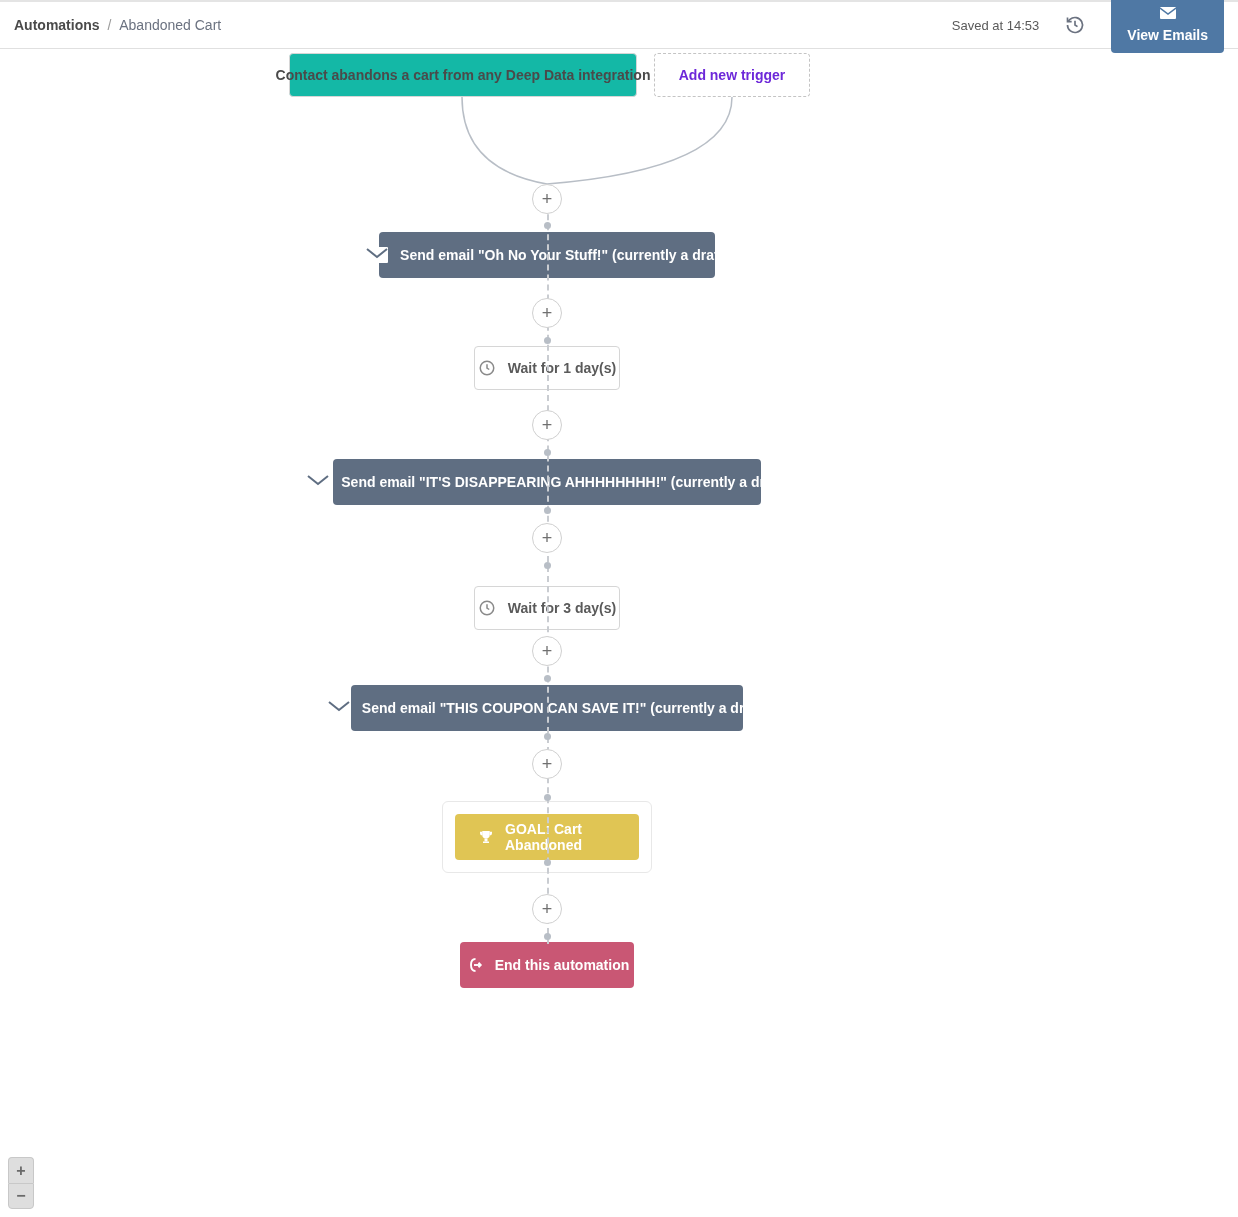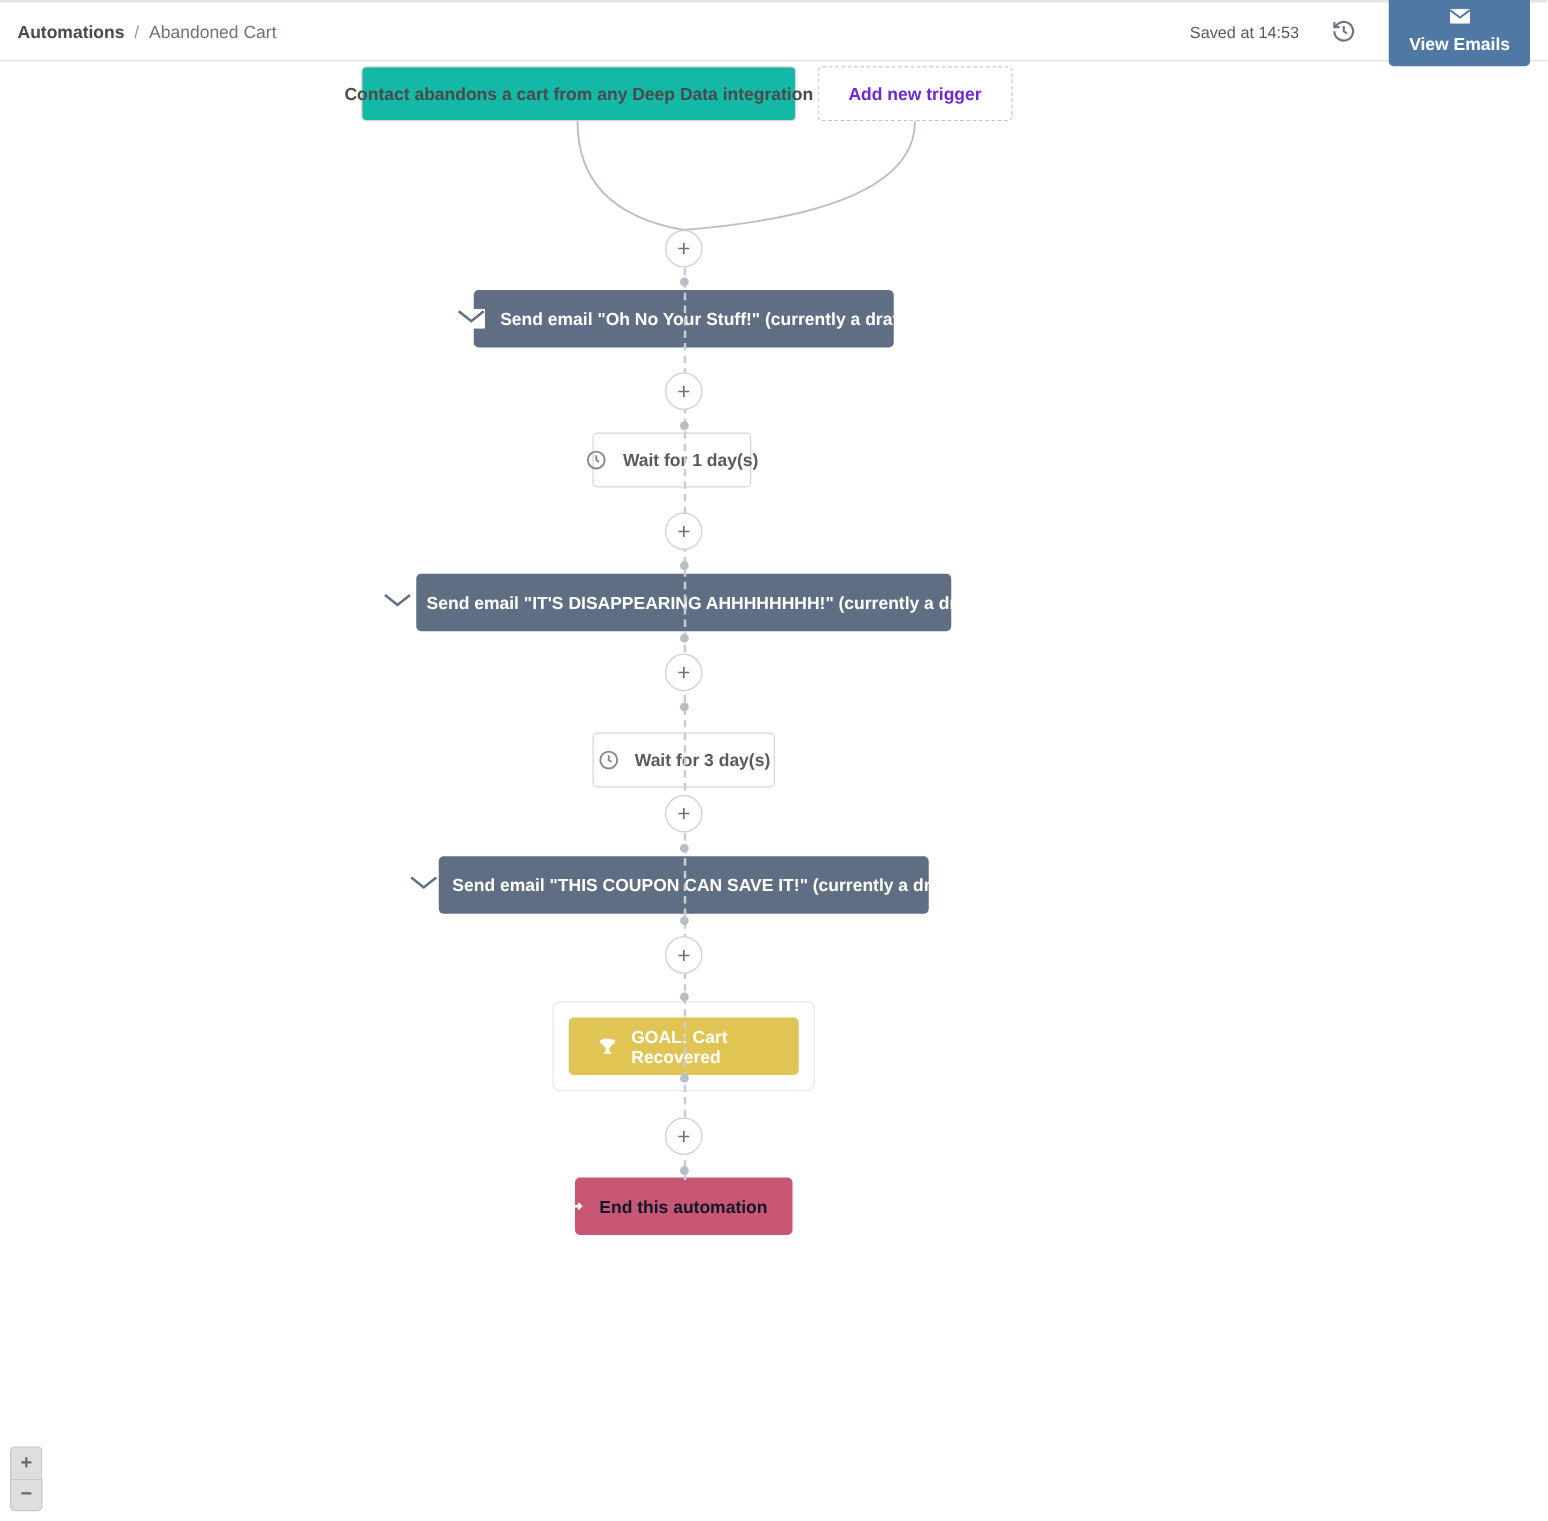--- a/index.html
+++ b/index.html
@@ -94,21 +94,21 @@
     height: 46px;
     border-radius: 4px;
     display: flex;
     align-items: center;
     justify-content: center;
     gap: 10px;
     padding: 0 22px;
     font-size: 14px;
     font-weight: 700;
   }
-  .end-node { background: #c95774; color: #0f172a; height: 46px; justify-content: flex-end; }
+  .end-node { background: #c95774; color: #ffffff; height: 46px; }
 
   .plus-btn {
     position: absolute;
     width: 30px; height: 30px;
     border-radius: 50%;
     background: #fff;
     border: 1px solid #d0d0d0;
     display: flex; align-items: center; justify-content: center;
     color: #707070;
     font-size: 18px;
@@ -204,21 +204,21 @@
     <svg class="icon-svg" width="22" height="16" viewBox="0 0 22 16" fill="#fff">
         <rect width="22" height="16" rx="1"></rect>
         <path d="M1 2 L11 10 L21 2" stroke="#5f6e82" stroke-width="2" fill="none"></path>
       </svg>
     <span>Send email "Oh No Your Stuff!" (currently a draft)</span>
   </div>
 
   <div class="plus-btn" style="left:532px; top:249px;">+</div>
   <div class="dot" style="left:544px; top:288px;"></div>
 
-  <div class="node wait-node" style="left:474px; top:297px; width:127px;">
+  <div class="node wait-node" style="left:474px; top:297px; width:146px;">
     <svg class="icon-svg" width="18" height="18" viewBox="0 0 24 24" fill="none" stroke="#8a8a8a" stroke-width="2">
         <circle cx="12" cy="12" r="9"></circle>
         <polyline points="12 7 12 12 15 14"></polyline>
       </svg>
     <span>Wait for 1 day(s)</span>
   </div>
 
   <div class="plus-btn" style="left:532px; top:361px;">+</div>
   <div class="dot" style="left:544px; top:400px;"></div>
 
@@ -258,21 +258,21 @@
   <div class="dot" style="left:544px; top:745px;"></div>
 
   <div class="goal-wrap" style="left:442px; top:752px; width:210px;">
     <div class="goal-node">
       <svg class="icon-svg" width="18" height="18" viewBox="0 0 24 24" fill="#fff">
           <path d="M7 4h10v5a5 5 0 0 1-10 0V4z"></path>
           <path d="M7 5H4v2a3 3 0 0 0 3 3M17 5h3v2a3 3 0 0 1-3 3"></path>
           <rect x="10" y="14" width="4" height="4"></rect>
           <rect x="8" y="18" width="8" height="2"></rect>
         </svg>
-      <span>GOAL: Cart Recovered</span>
+      <span>GOAL: Cart Abandoned</span>
     </div>
   </div>
 
   <div class="dot" style="left:544px; top:810px;"></div>
   <div class="plus-btn" style="left:532px; top:845px;">+</div>
   <div class="dot" style="left:544px; top:884px;"></div>
 
   <div class="node end-node" style="left:460px; top:893px; width:174px;">
     <svg class="icon-svg" width="18" height="18" viewBox="0 0 24 24" fill="none" stroke="#fff" stroke-width="2.5">
         <path d="M14 4 Q8 4 8 12 Q8 20 14 20"></path>

